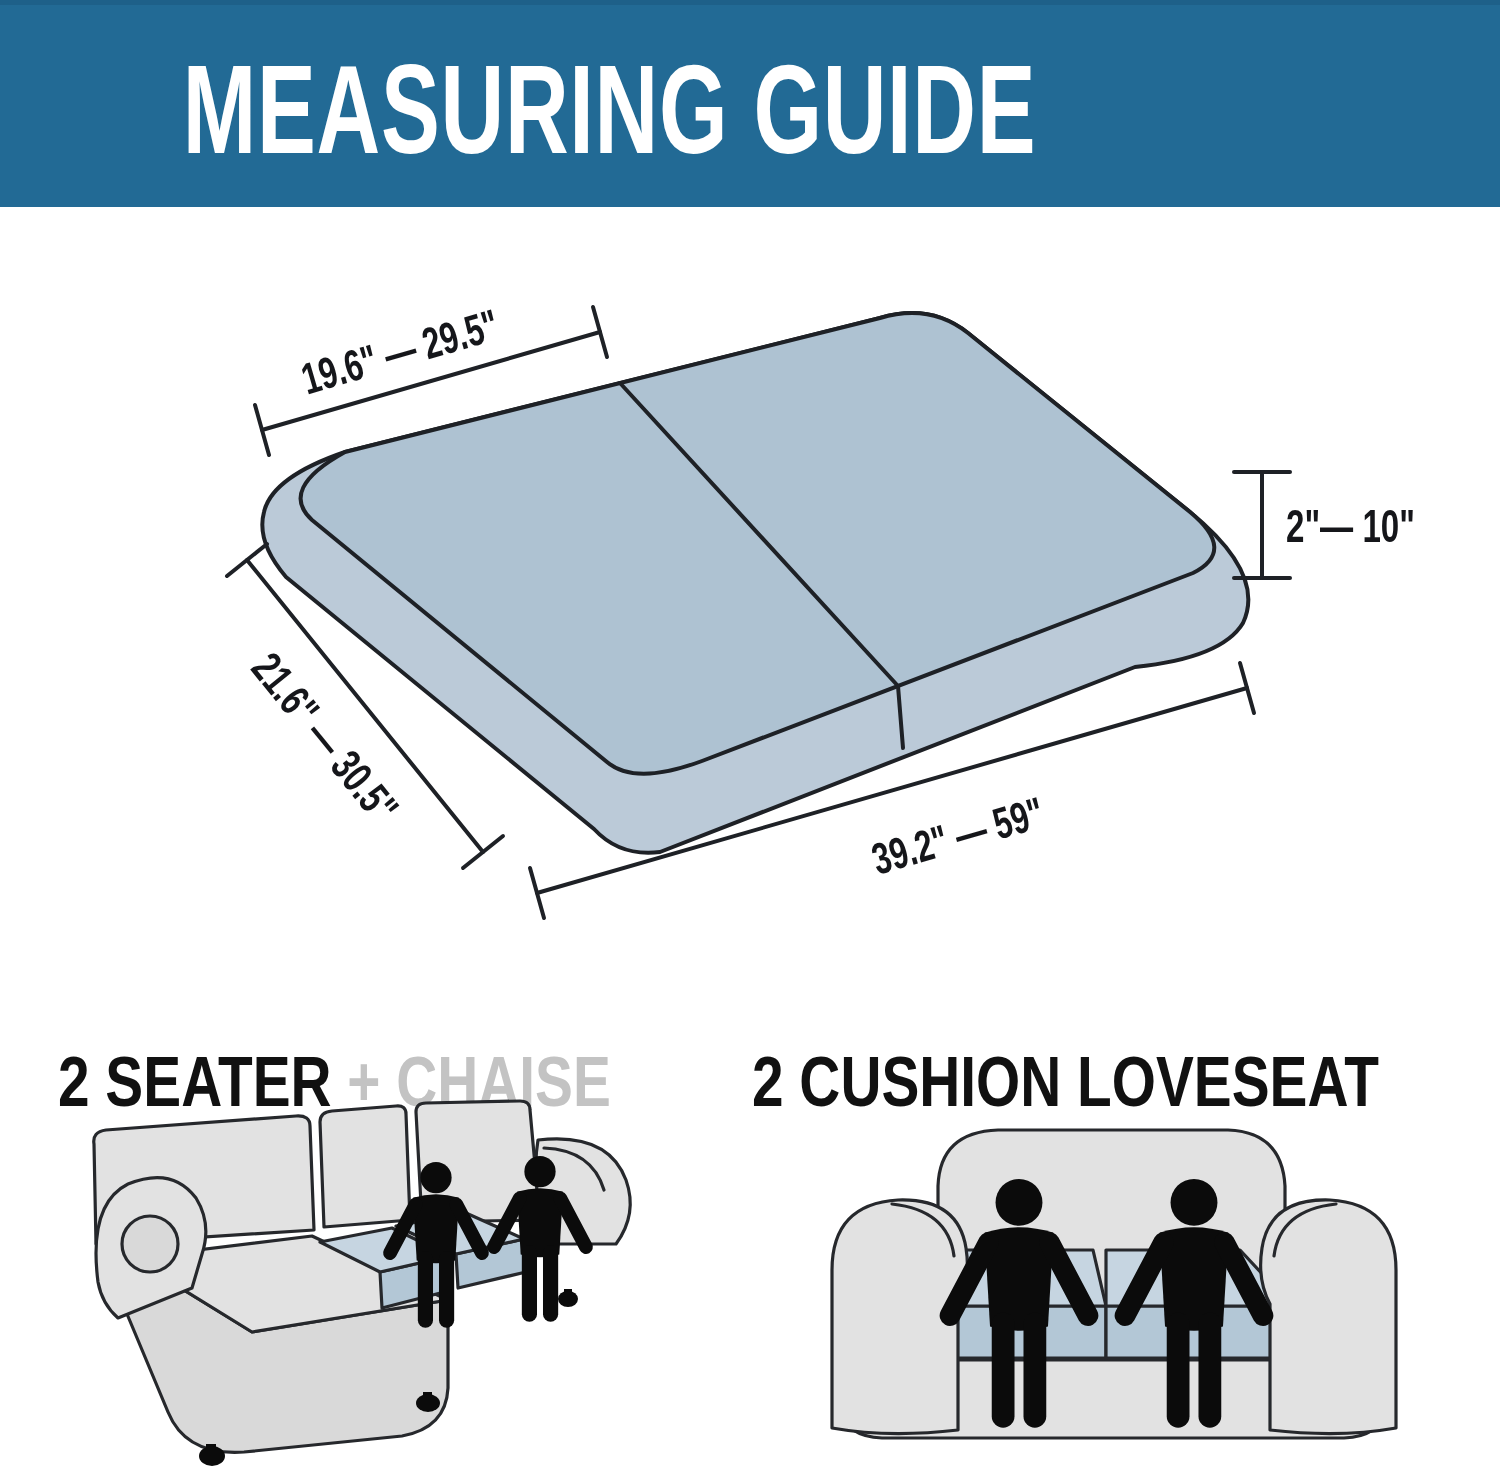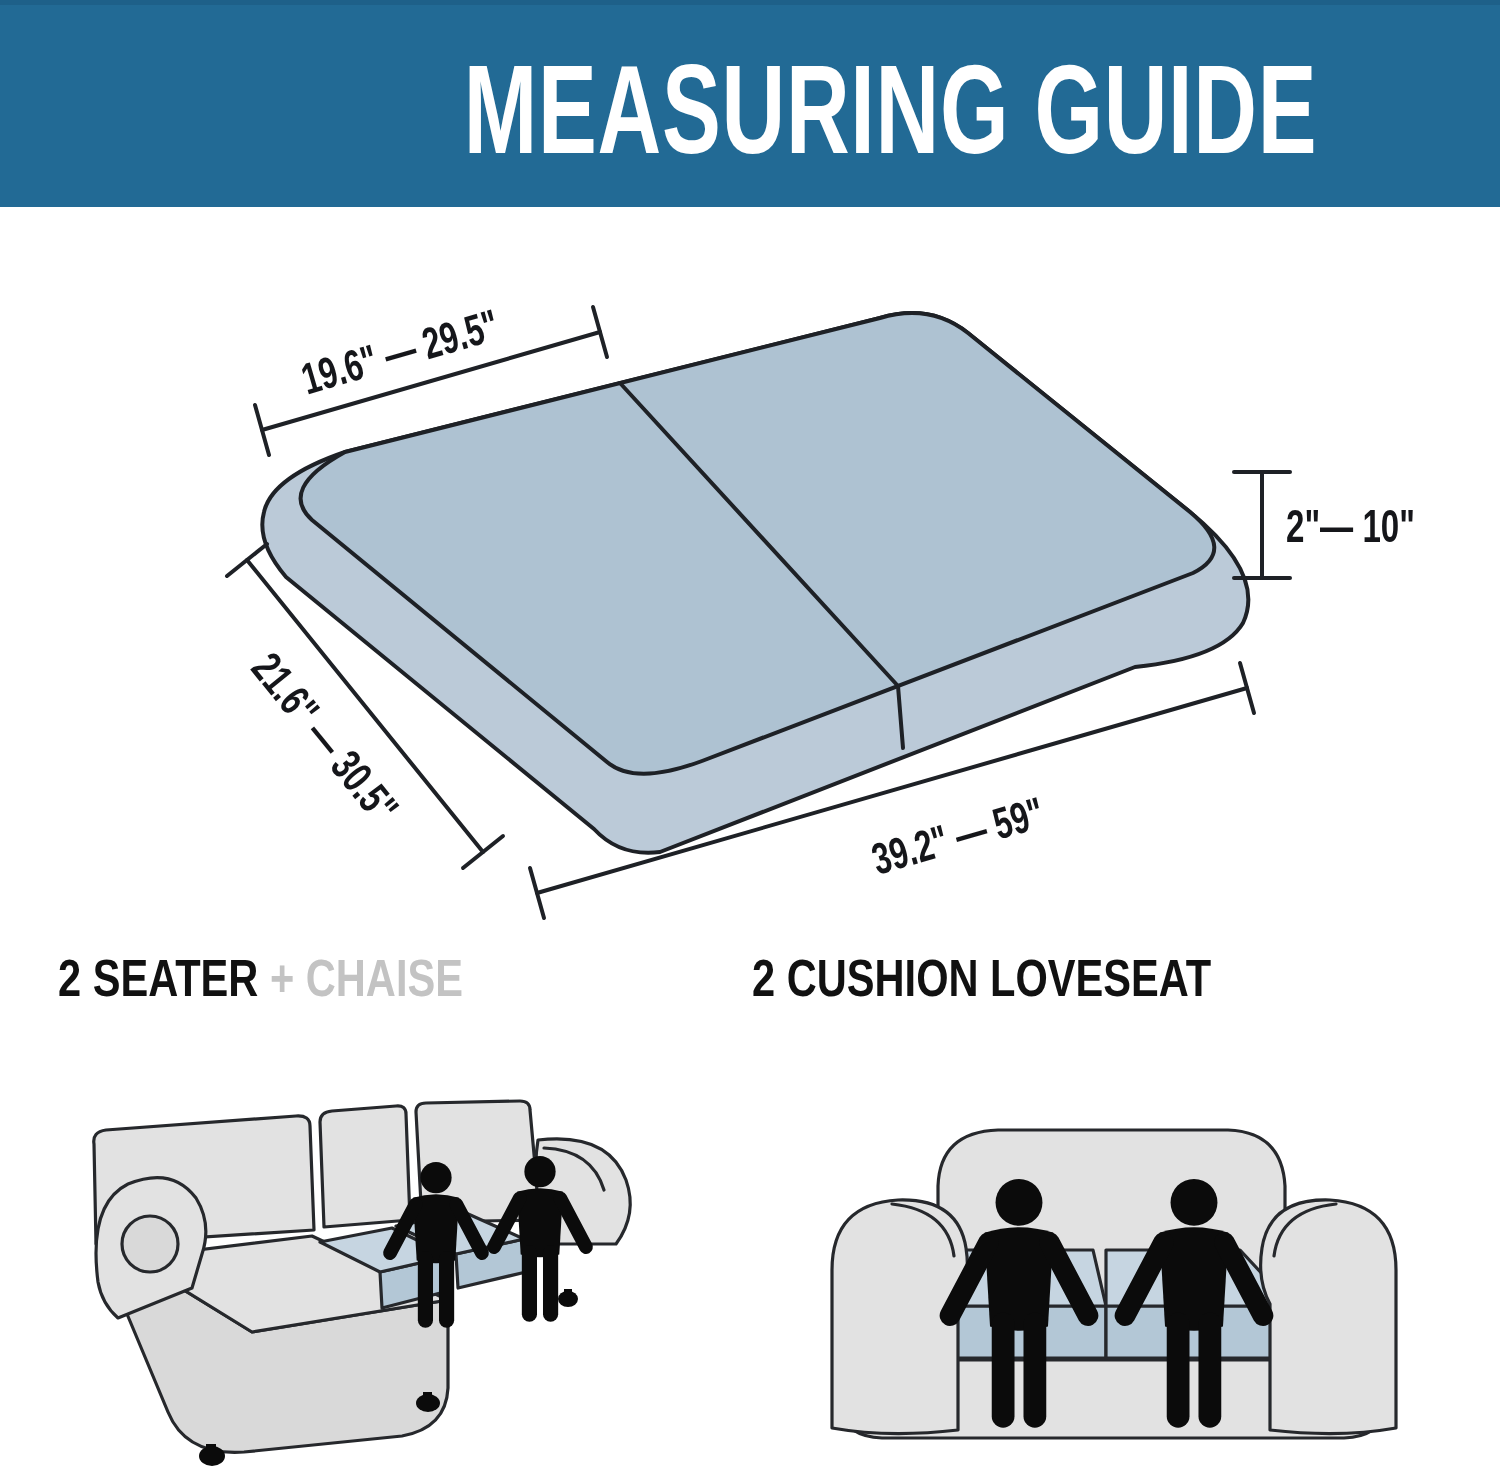--- a/index.html
+++ b/index.html
@@ -2,32 +2,32 @@
 <html><head>
 <meta charset="utf-8">
 <style>
   html,body{margin:0;padding:0;}
   body{
     width:1500px;height:1475px;position:relative;overflow:hidden;
     background:#ffffff;font-family:"Liberation Sans",sans-serif;
   }
   .header{
     position:absolute;left:0;top:0;width:1500px;height:202px;
-    display:flex;align-items:center;justify-content:flex-end;
+    display:flex;align-items:center;justify-content:flex-start;
   }
   .header .title{
     display:inline-block;transform:scaleX(.70);transform-origin:center;
     font-size:126px;font-weight:bold;letter-spacing:1px;white-space:nowrap;
     padding-top:6px;
   }
   .diagram-svg{position:absolute;left:0;top:230px;width:1500px;height:700px;}
   .svg-sectional{position:absolute;left:52px;top:1092px;width:644px;height:385px;}
   .svg-loveseat{position:absolute;left:788px;top:1098px;width:652px;height:377px;}
   .option-title{
-    position:absolute;top:952px;font-size:52px;font-weight:bold;color:#111;
+    position:absolute;top:1046px;font-size:71px;font-weight:bold;color:#111;
     white-space:nowrap;line-height:1;
   }
   .option-title .cond{
     display:inline-block;transform:scaleX(.80);transform-origin:left center;white-space:nowrap;
   }
   .option-left{left:58px;}
   .option-right{left:752px;}
   svg text{font-family:"Liberation Sans",sans-serif;font-weight:bold;}
 </style>
 </head>

